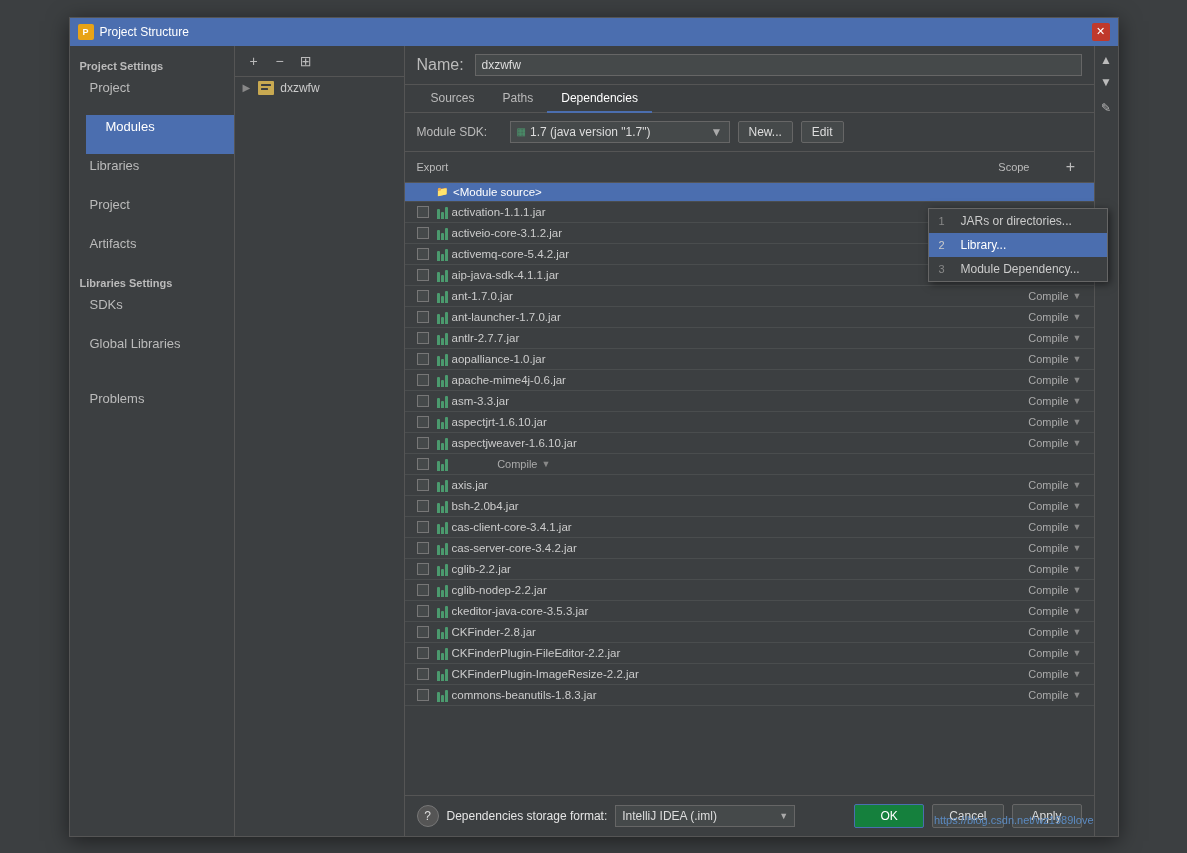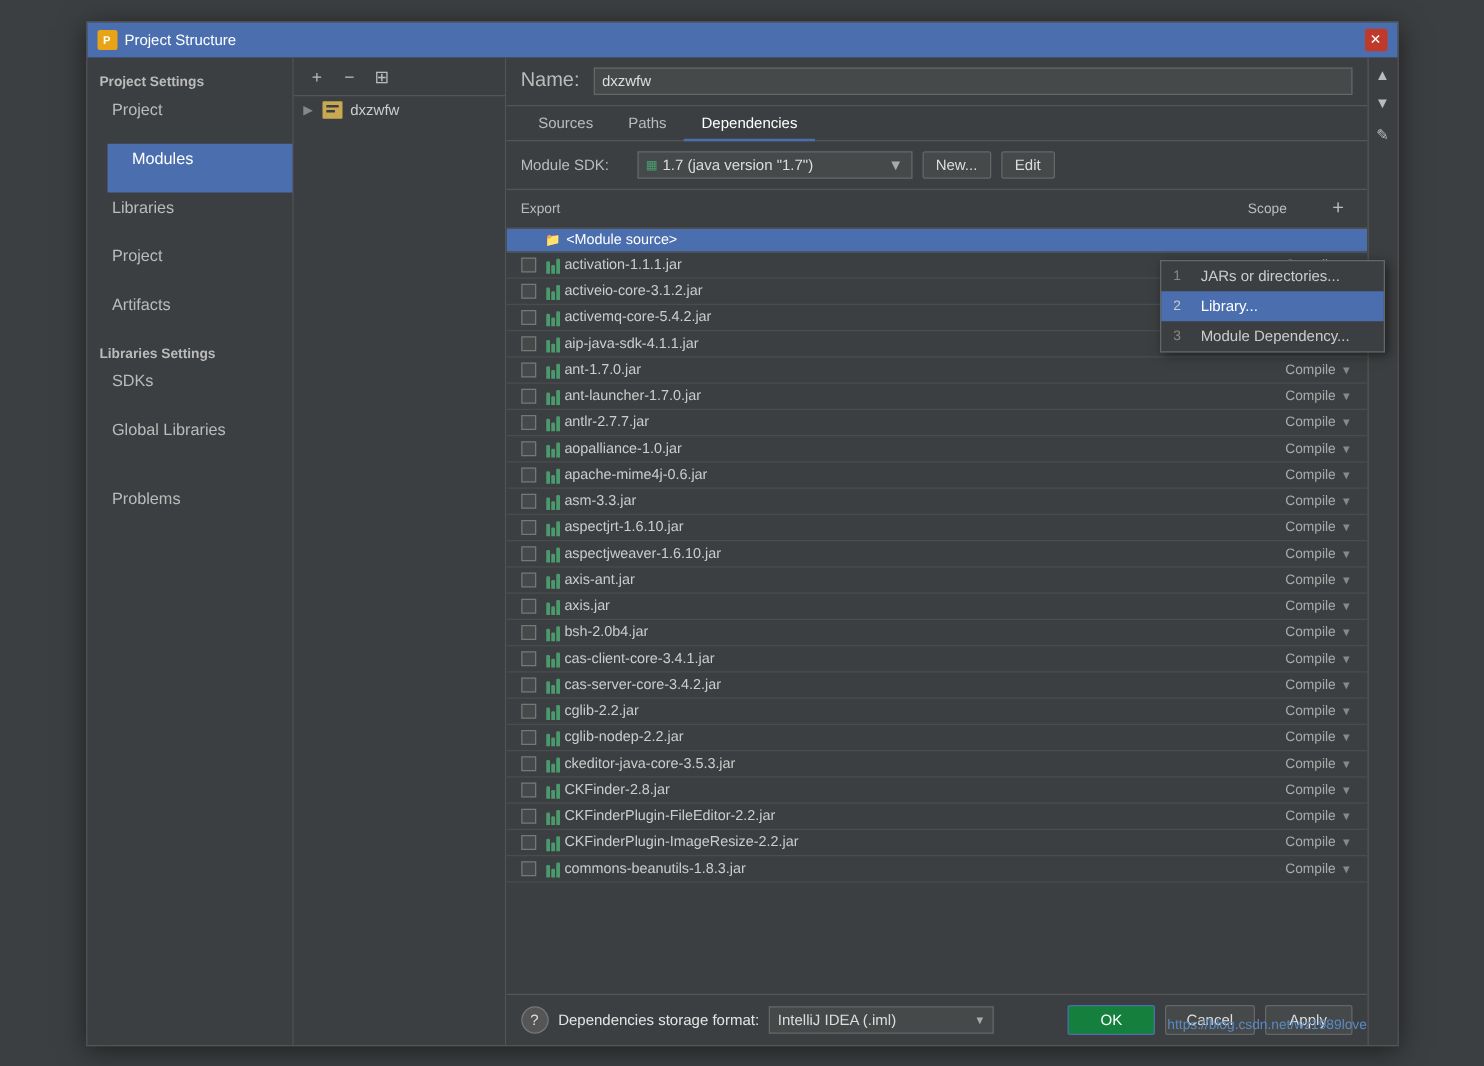--- a/index.html
+++ b/index.html
@@ -695,21 +695,20 @@
             <div class="dep-checkbox">
                 <div class="dep-cb"></div>
               </div>
             <div class="dep-icon">
               <div class="jar-icon">
                   <div class="jar-bar" style="height:10px;"></div>
                   <div class="jar-bar" style="height:7px;"></div>
                   <div class="jar-bar" style="height:12px;"></div>
                 </div>
             </div>
-            <span class="dep-name">axis-ant.jar</span>
             <span class="dep-scope">Compile</span>
             <span class="dep-scope-arrow">▼</span>
           </div>
 
           <div class="dep-row">
             <div class="dep-checkbox">
                 <div class="dep-cb"></div>
               </div>
             <div class="dep-icon">
               <div class="jar-icon">

